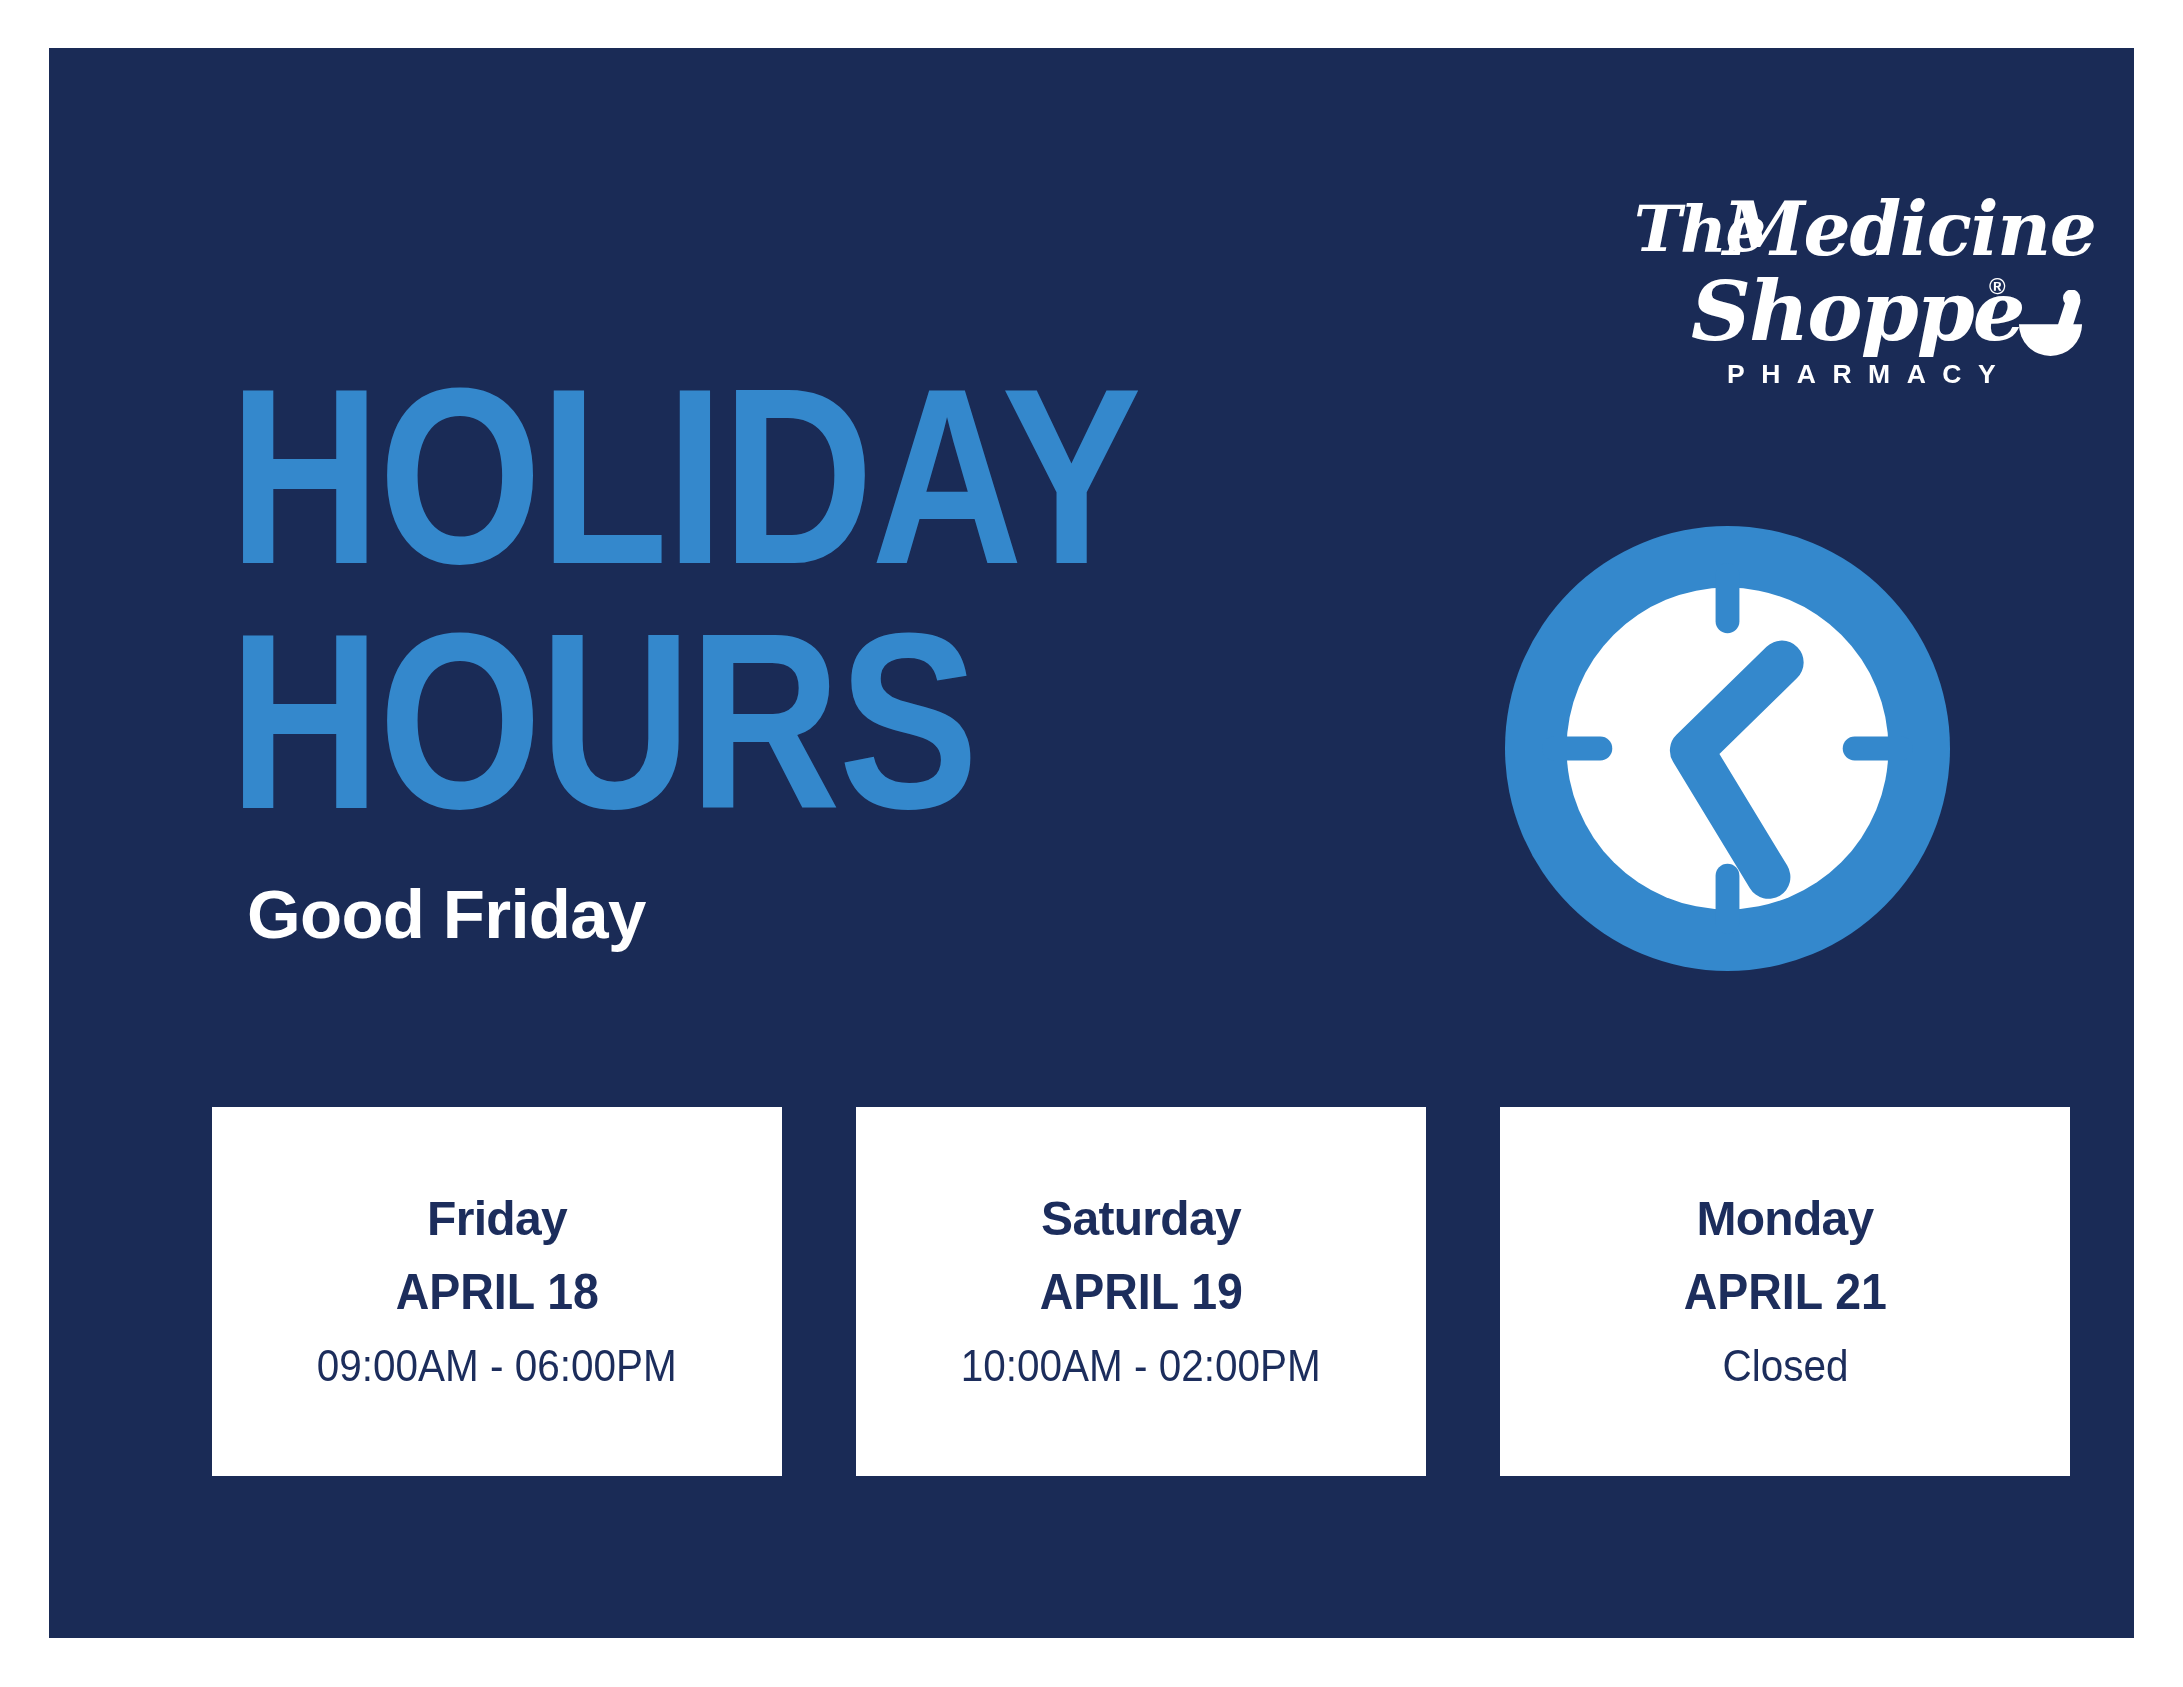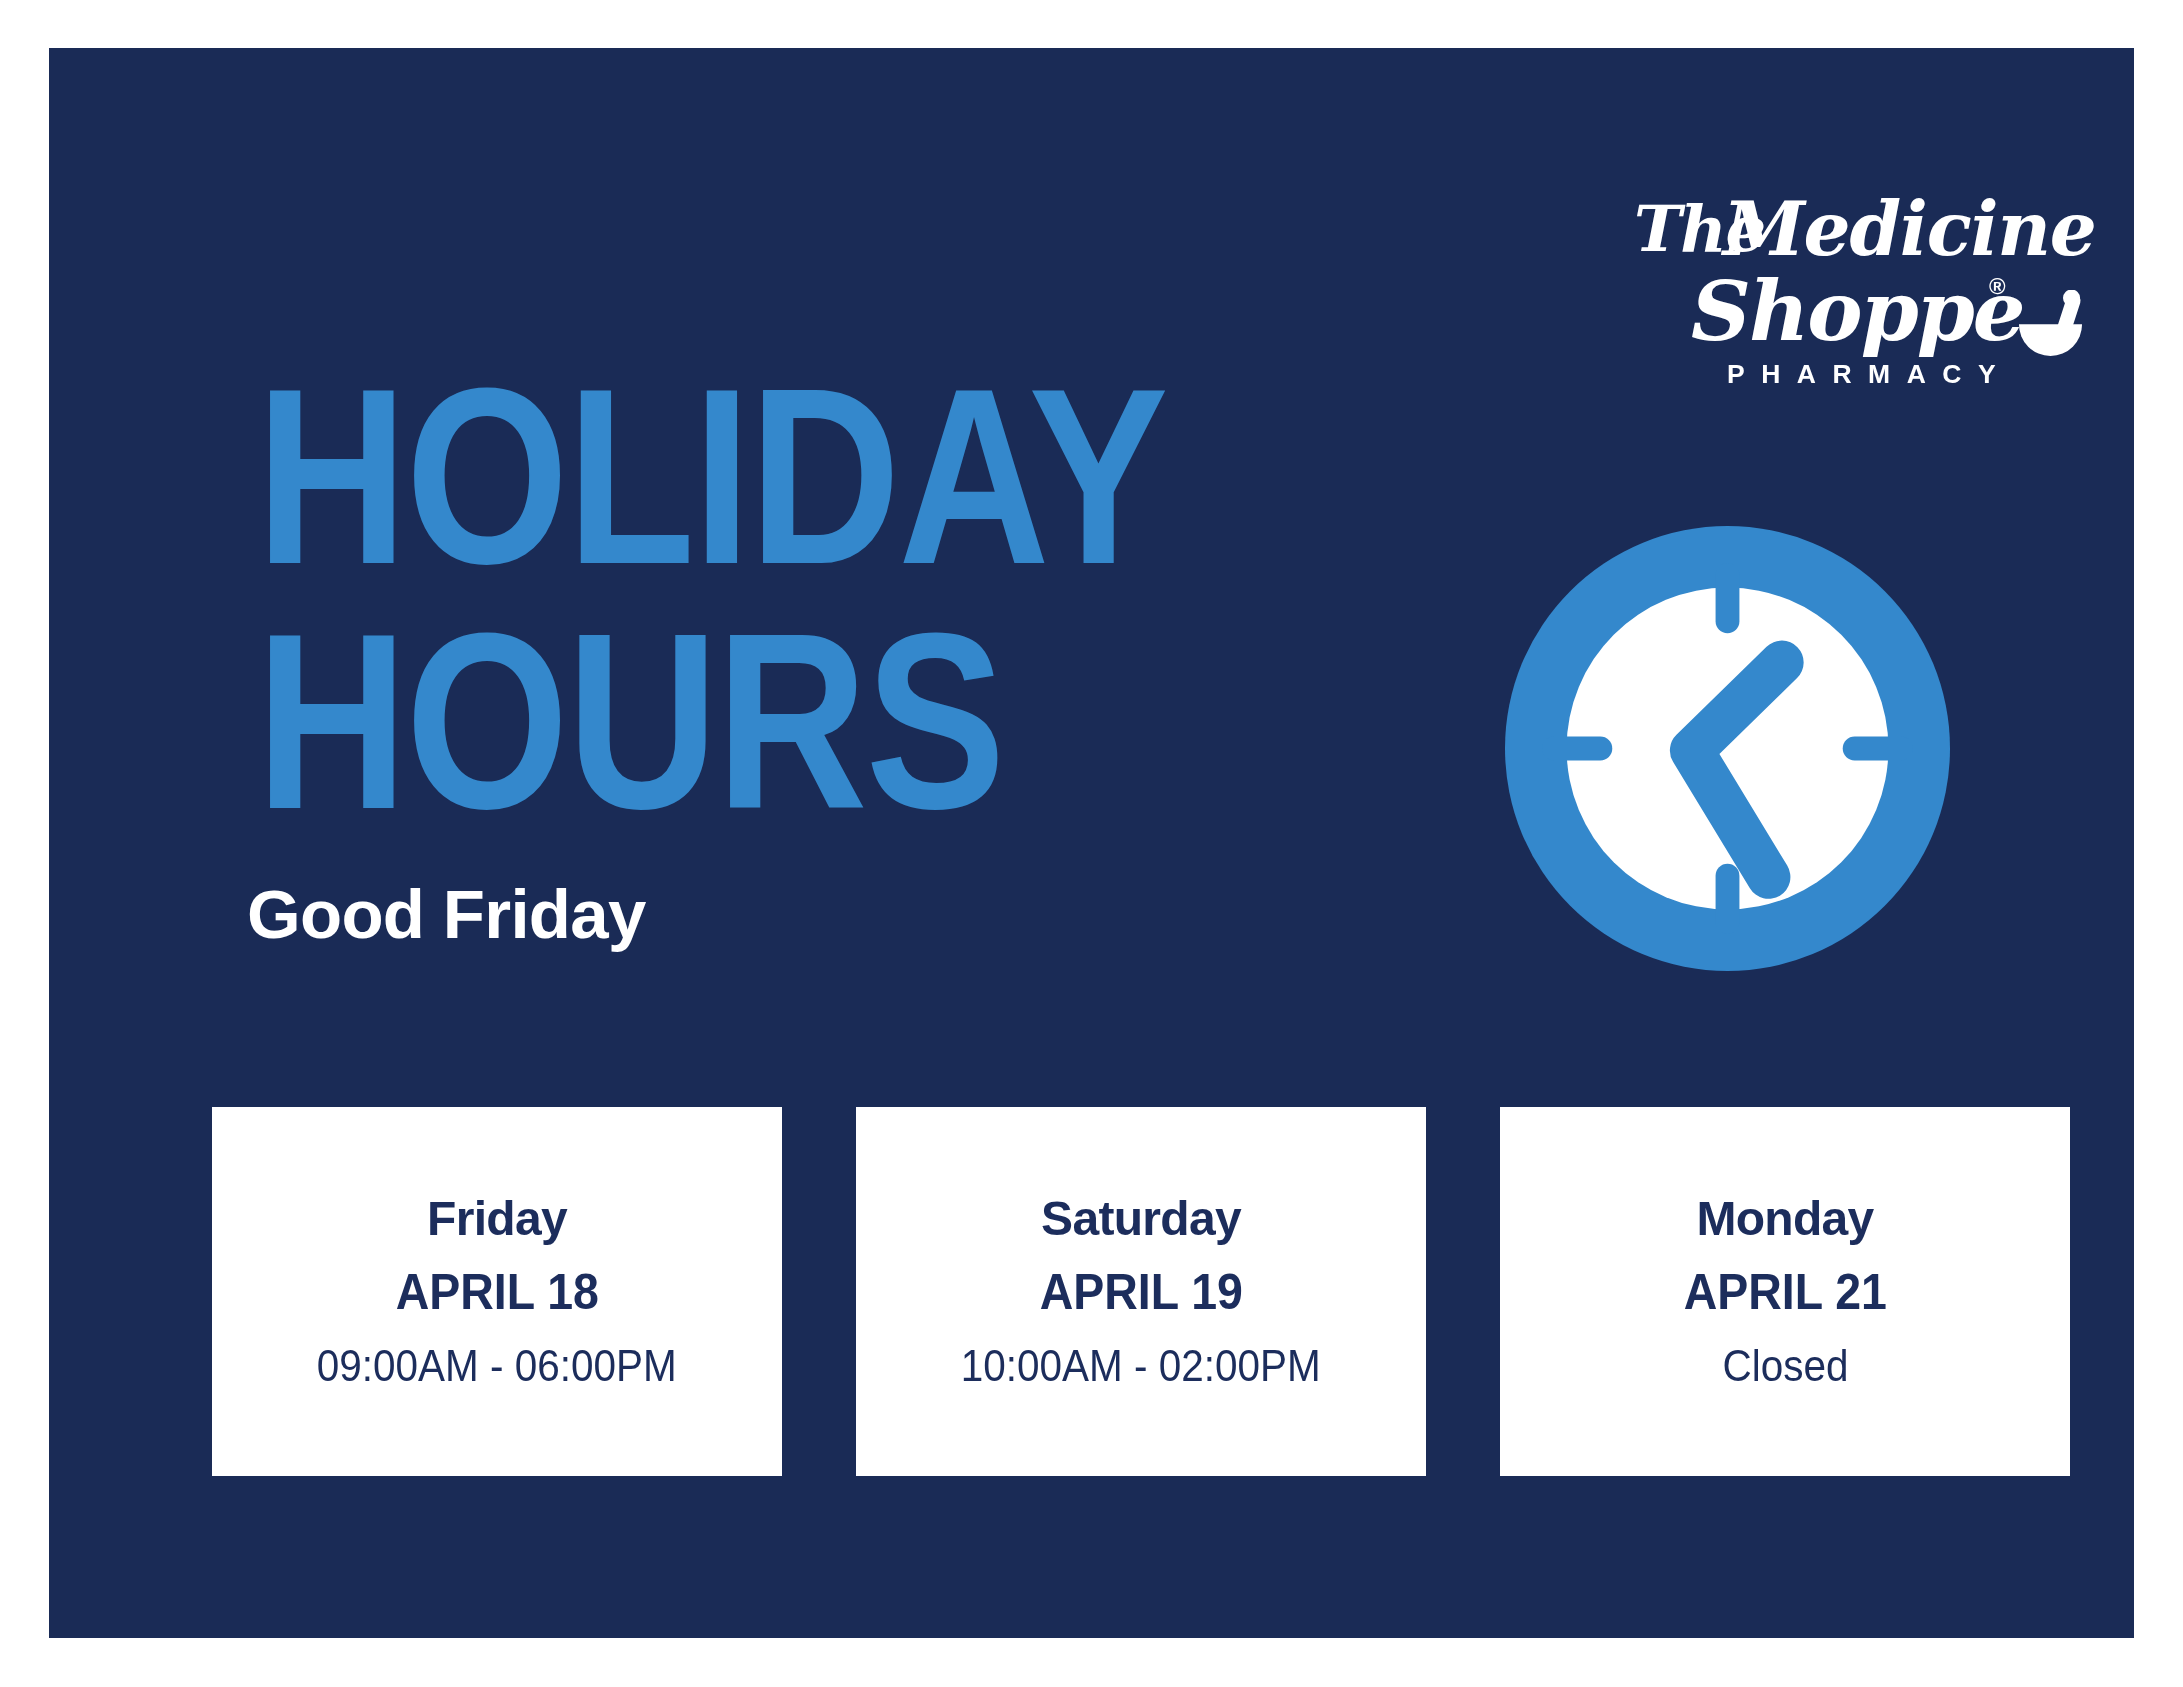--- a/index.html
+++ b/index.html
@@ -89,21 +89,21 @@
     font-weight: 700;
     letter-spacing: 16.5px;
     font-family: "Liberation Sans", sans-serif;
     line-height: 1;
     white-space: nowrap;
   }
 
   
   #headline {
     position: absolute;
-    left: 207px;
+    left: 180px;
     top: 306px;
     width: 1257px;
   }
   .headline-line {
     display: block;
     color: #3488cc;
     font-family: "Liberation Sans Narrow", "Liberation Sans", sans-serif;
     font-weight: 700;
     font-size: 250px;
     line-height: 0.98;

